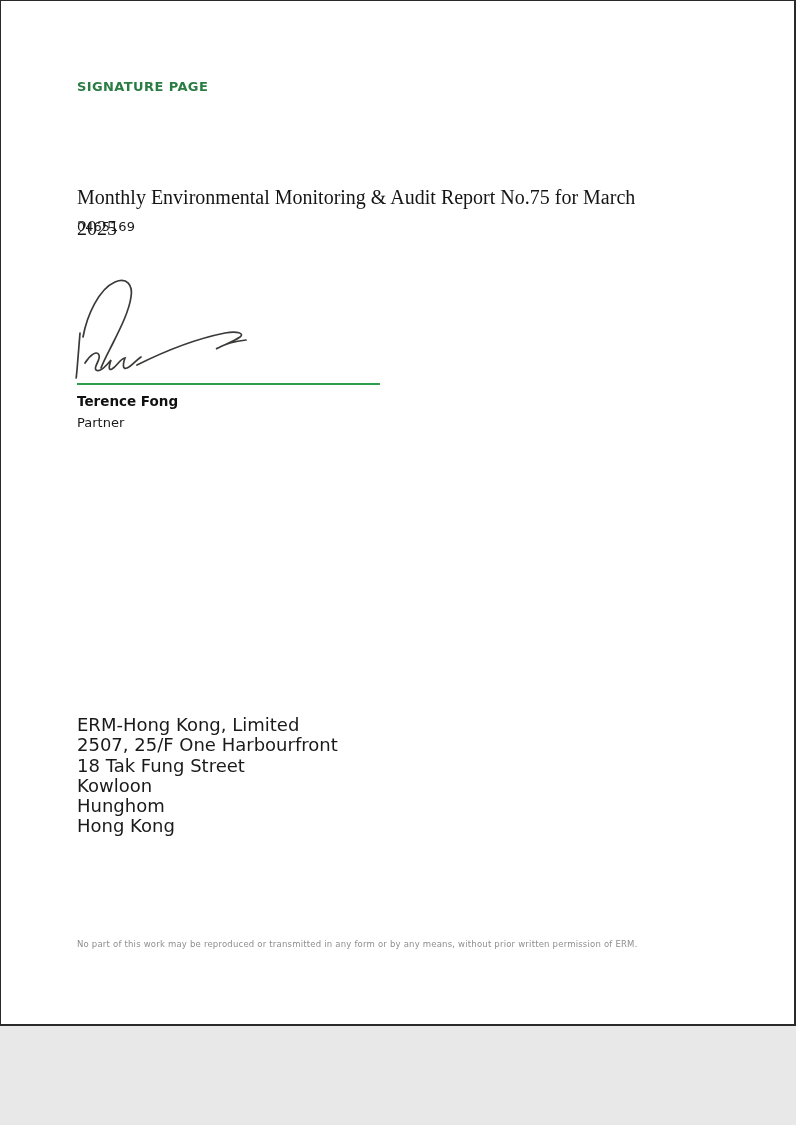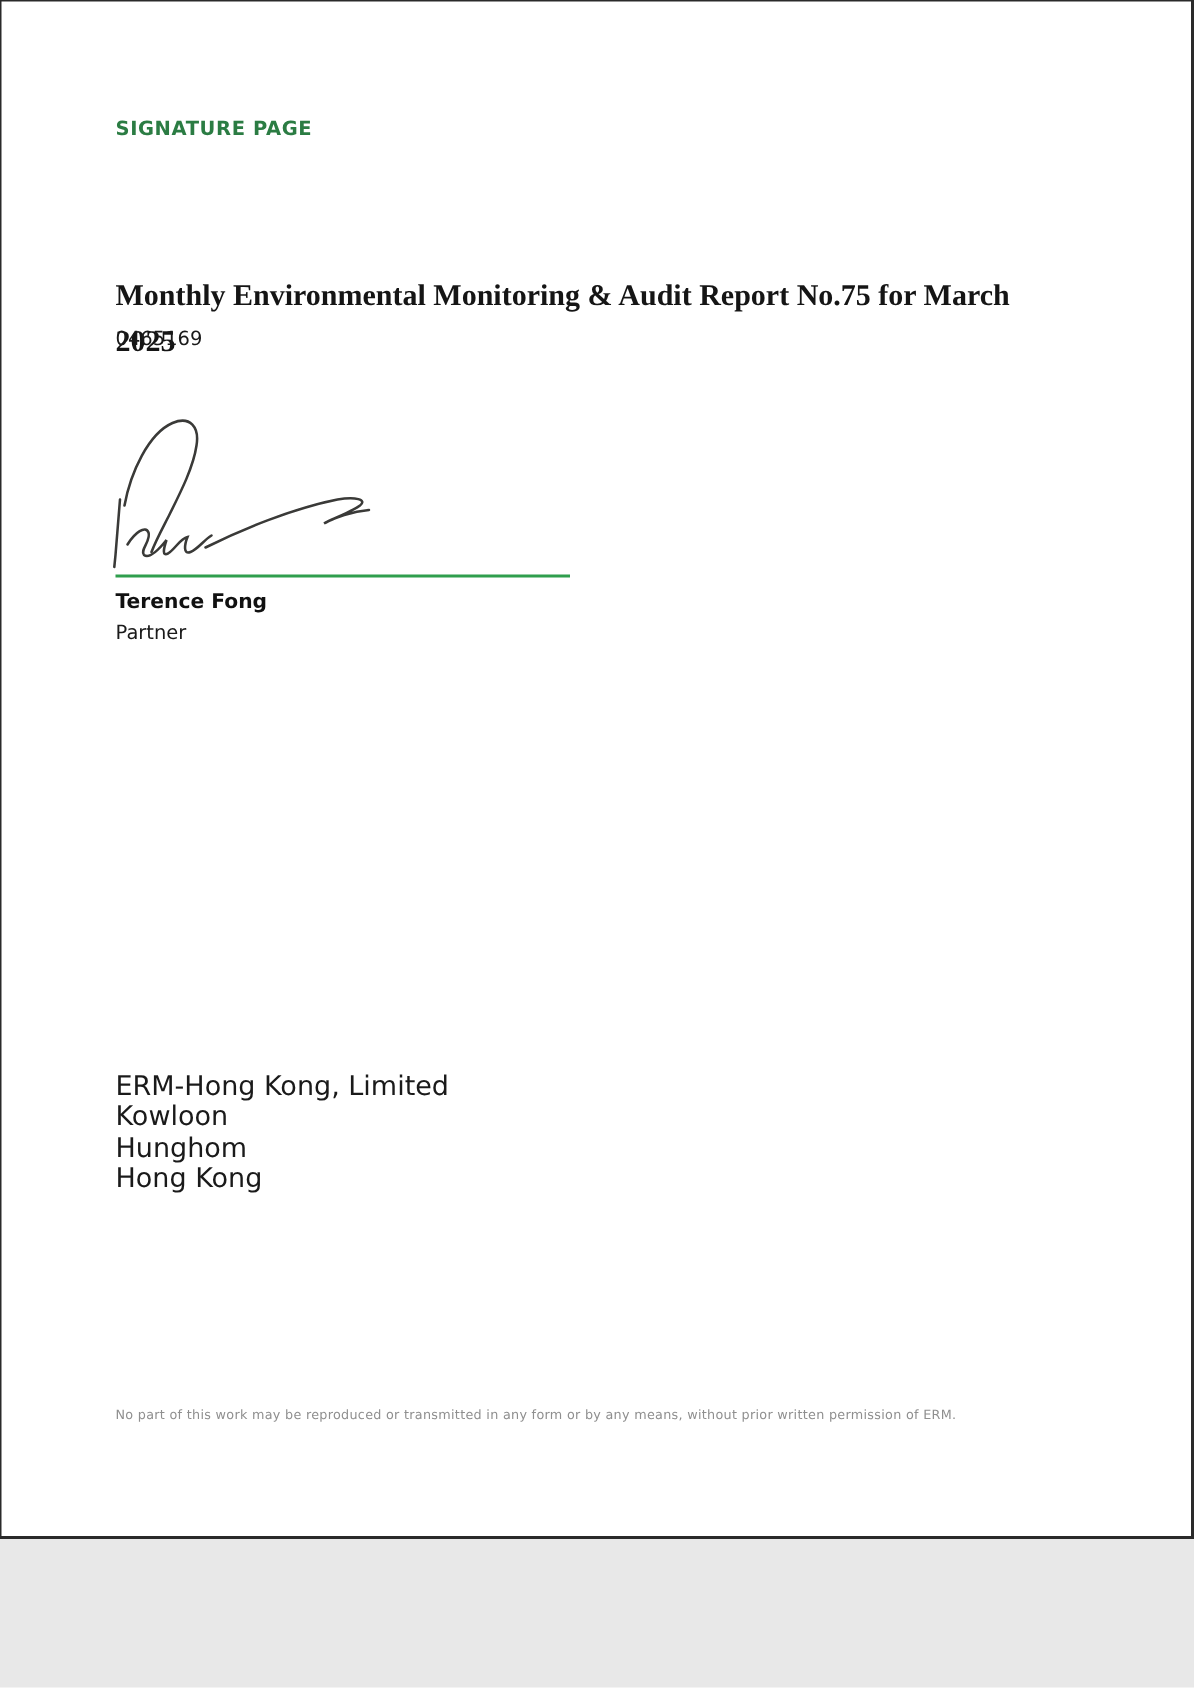--- a/index.html
+++ b/index.html
@@ -25,21 +25,21 @@
   }
   .doc-title {
     left:76px; top:106px;
     font-family:"Liberation Serif","DejaVu Serif",serif;
     font-size:29px; font-weight:500;
     line-height:37px; color:#151515;
   }
   .doc-subtitle {
     left:76px; top:181px;
     font-family:"Liberation Serif","DejaVu Serif",serif;
-    font-size:20px; font-weight:700;
+    font-size:20px; font-weight:400;
     line-height:31px; color:#151515;
   }
   .project-number {
     left:76px; top:218px;
     font-size:13px; color:#1a1a1a;
   }
 
   .signature-svg { left:72px; top:274px; }
   .signature-rule {
     left:76px; top:382px;
@@ -120,20 +120,22 @@
     </g>
   </svg>
 
   <div class="abs signature-rule"></div>
 
   <div class="abs signatory-name">Terence Fong</div>
   <div class="abs signatory-role">Partner</div>
 
   <div class="abs address">
     <div>ERM-Hong Kong, Limited</div>
+    <div>2507, 25/F One Harbourfront</div>
+    <div>18 Tak Fung Street</div>
     <div>Kowloon</div>
     <div>Hunghom</div>
     <div>Hong Kong</div>
   </div>
 
   <div class="abs copyright">
     <div>No part of this work may be reproduced or transmitted in any form or by any means, without prior written permission of ERM.</div>
   </div>
 
   <div class="abs footer-logo">

